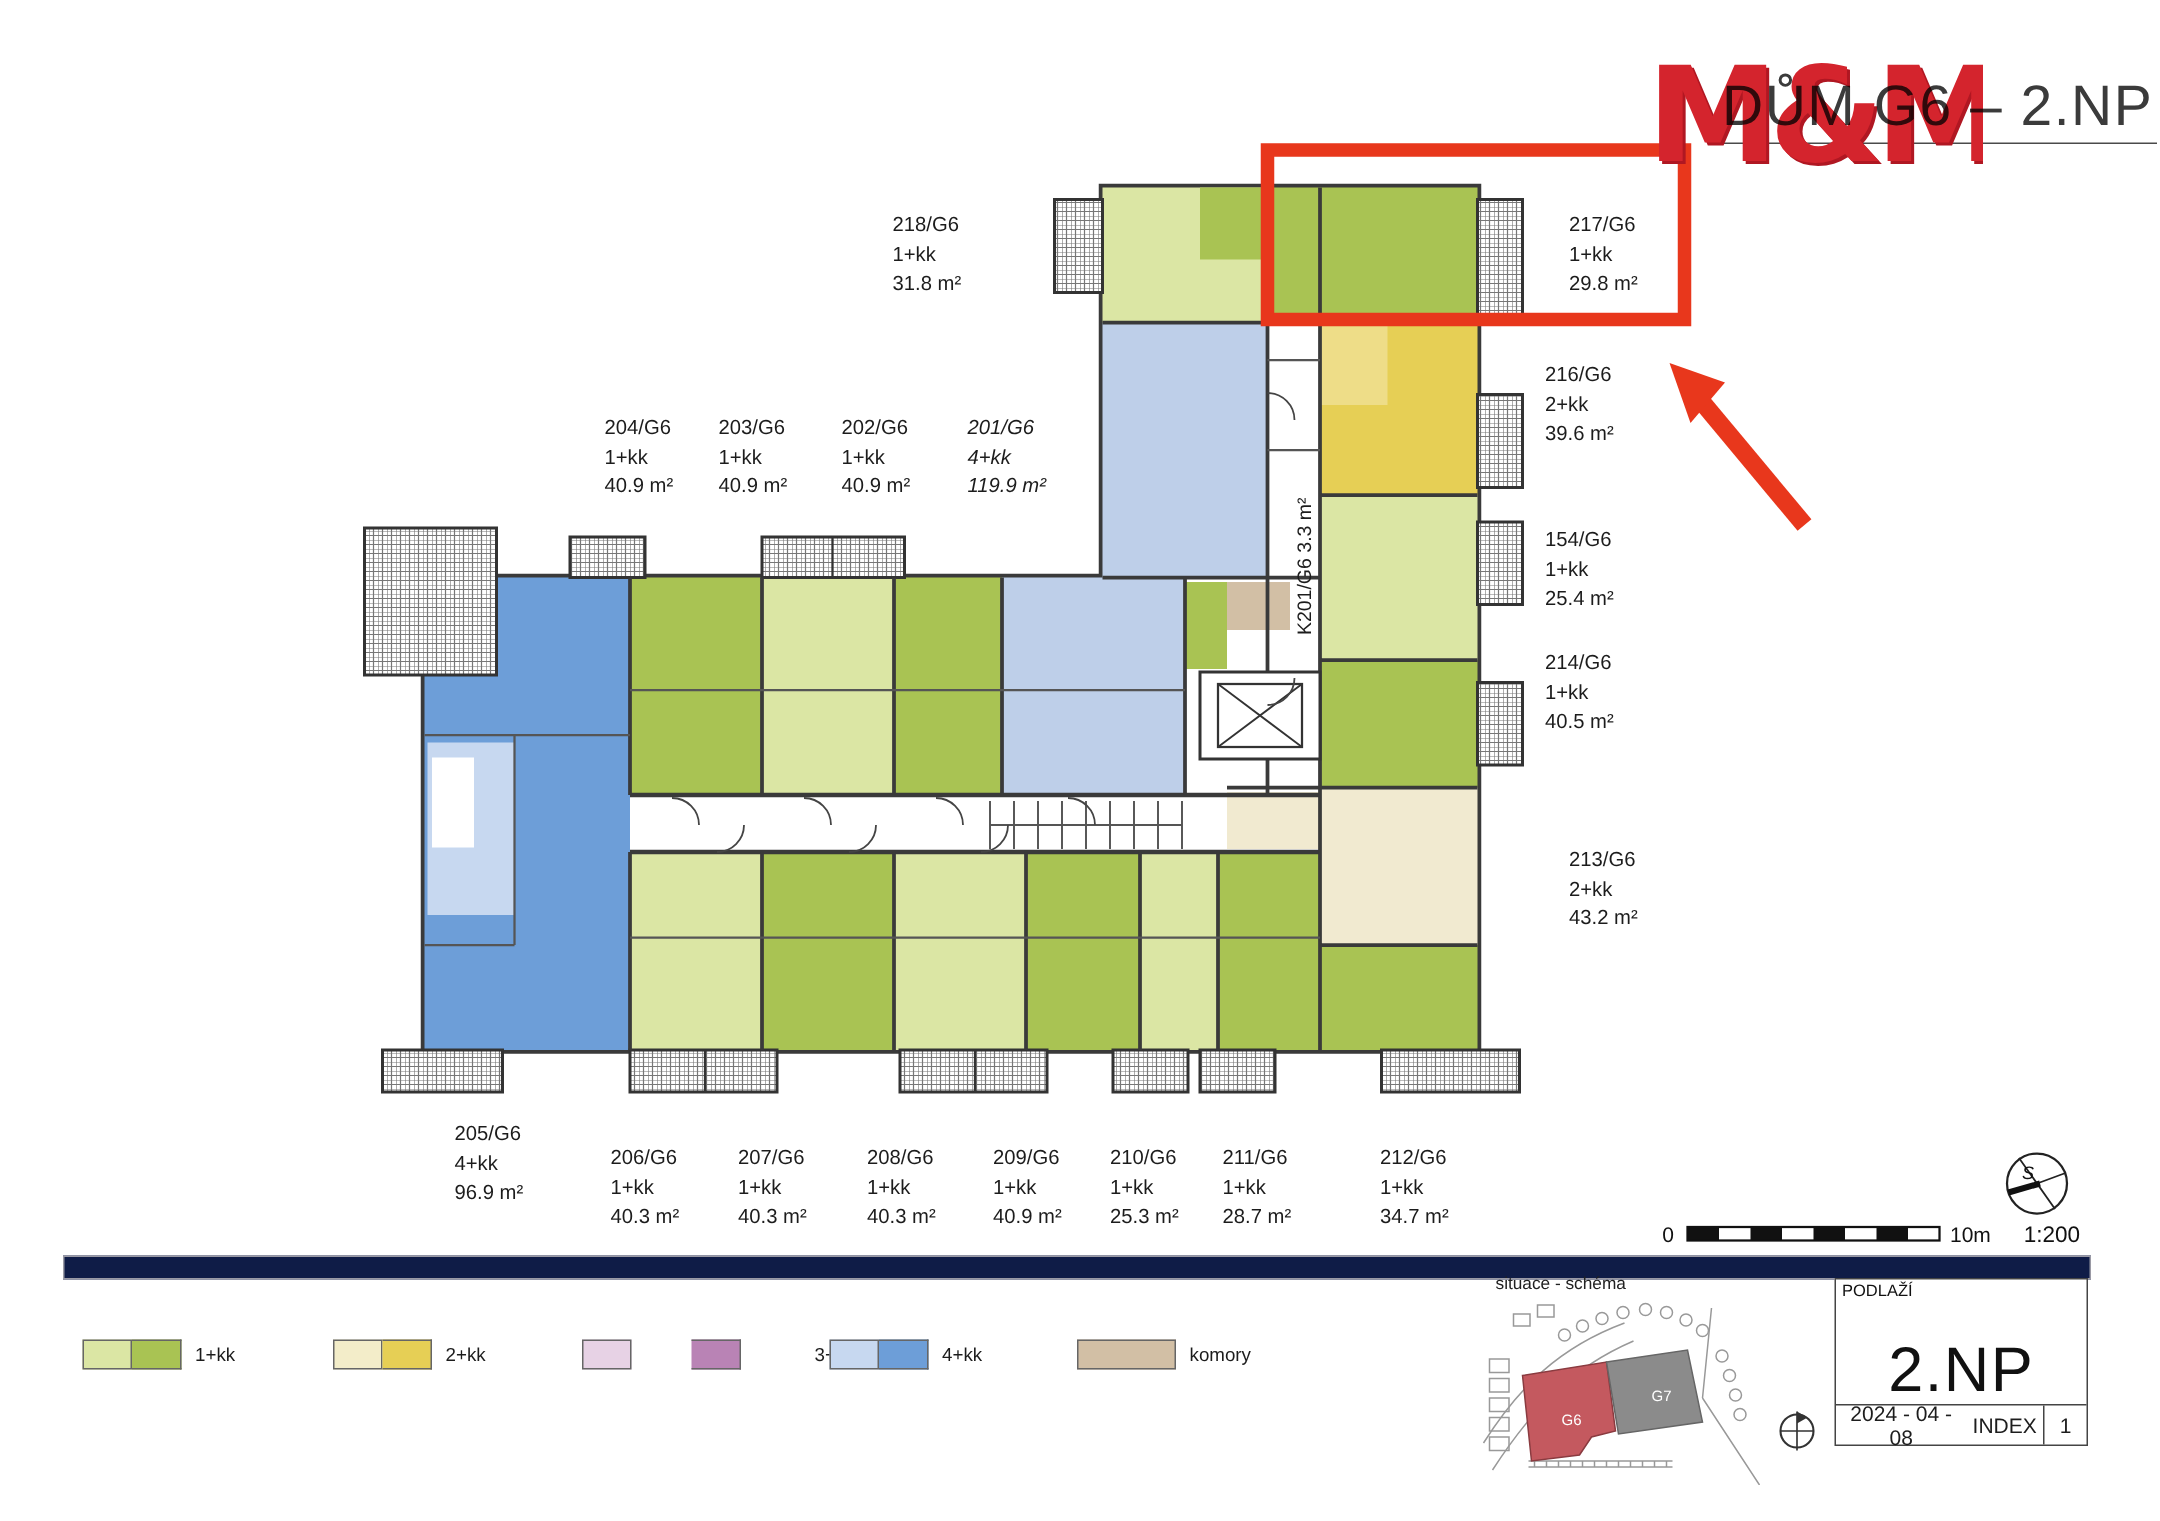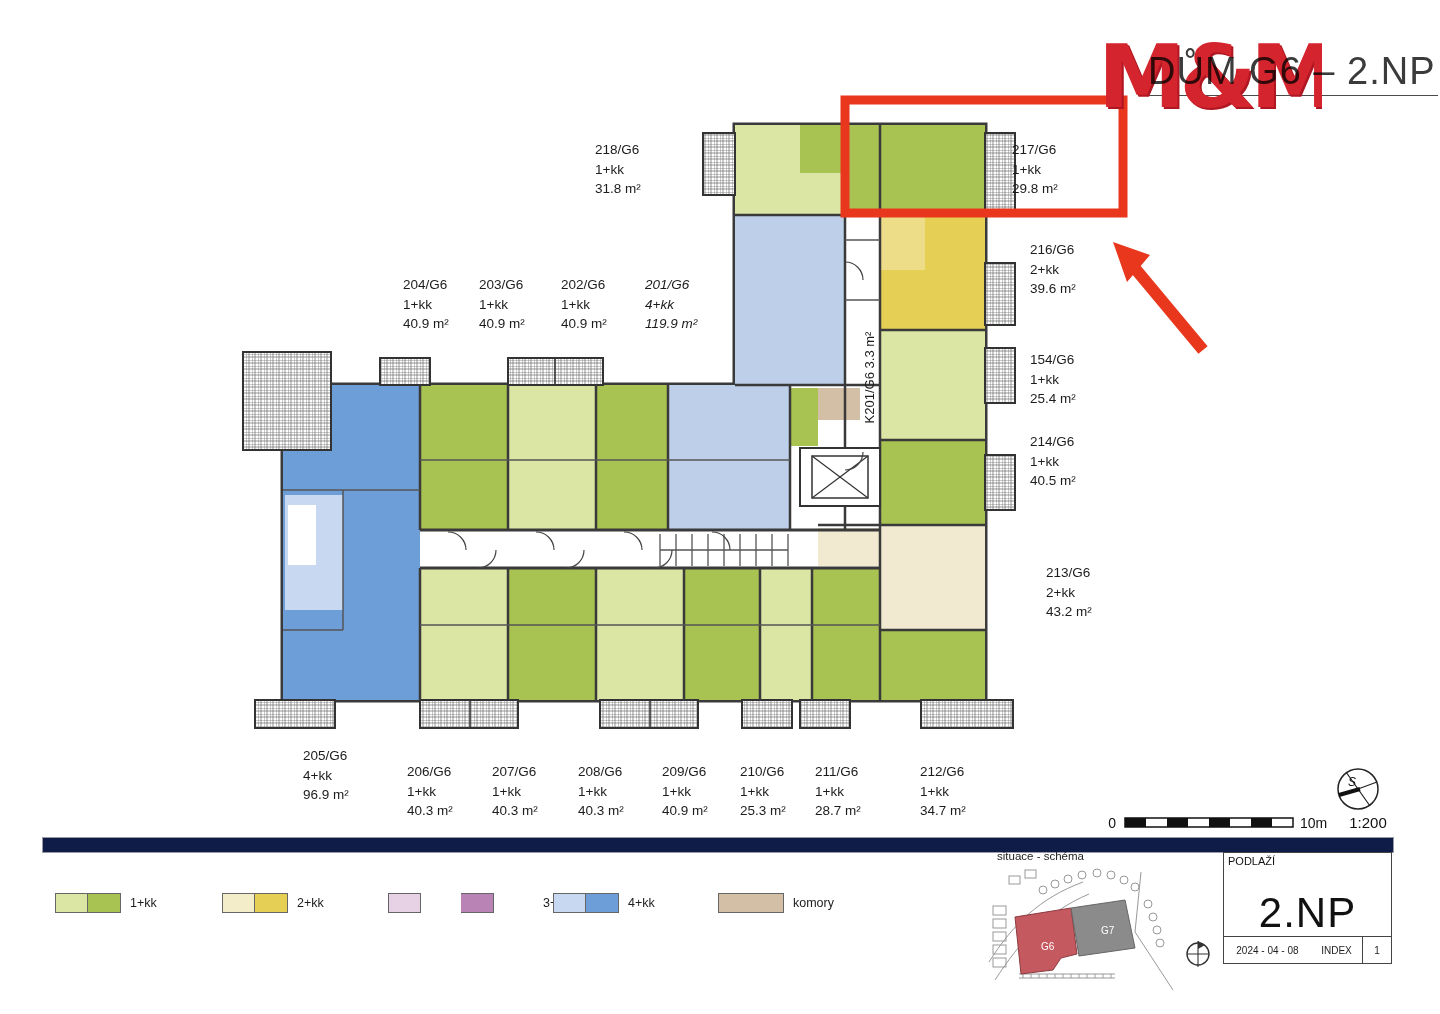--- a/index.html
+++ b/index.html
@@ -44,21 +44,21 @@
   #site-map{position:absolute;left:985px;top:862px;z-index:1;}
   
   .titleblock{
     position:absolute;left:1223px;top:852px;width:169px;height:112px;
     border:1.5px solid #444;box-sizing:border-box;background:#fff;z-index:2;
   }
   .tb-label{font-size:11px;padding:2px 4px;color:#111;}
   .tb-floor{font-size:42px;text-align:center;margin-top:20px;color:#111;letter-spacing:1px;}
   .tb-bottom{
     position:absolute;left:0;right:0;bottom:0;height:26px;border-top:1.5px solid #444;
-    display:flex;align-items:center;font-size:10px;
+    display:flex;align-items:center;font-size:14px;
   }
   .tb-date{flex:1.7;text-align:center;}
   .tb-index{flex:1;text-align:center;}
   .tb-sep{width:0;height:100%;border-left:1.5px solid #444;}
   .tb-val{width:28px;text-align:center;}
 </style>
 </head>
 <body>
 
 <svg id="plan-svg" width="1440" height="1014" viewBox="0 0 1440 1014">
@@ -193,21 +193,21 @@
 <div class="page-title">DŮM G6 – 2.NP</div>
 
 <div class="vlabel">K201/G6  3.3 m²</div>
 
 <div id="apt-labels">
     <div class="apt-label" style="left: 595px; top: 140px;">
       <div>218/G6</div>
       <div>1+kk</div>
       <div>31.8 m²</div>
     </div>
-    <div class="apt-label" style="left: 1012px; top: 140px;">
+    <div class="apt-label" style="left: 1046px; top: 140px;">
       <div>217/G6</div>
       <div>1+kk</div>
       <div>29.8 m²</div>
     </div>
     <div class="apt-label" style="left: 1030px; top: 240px;">
       <div>216/G6</div>
       <div>2+kk</div>
       <div>39.6 m²</div>
     </div>
     <div class="apt-label" style="left: 1030px; top: 350px;">

